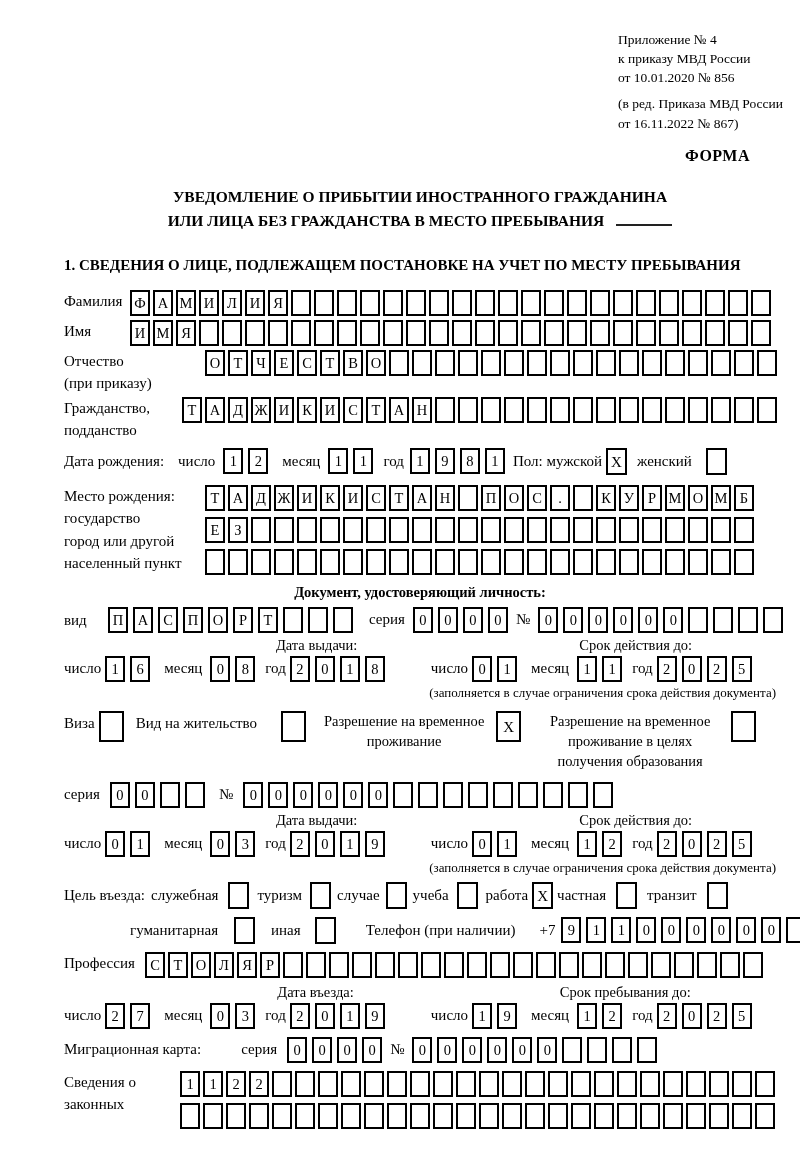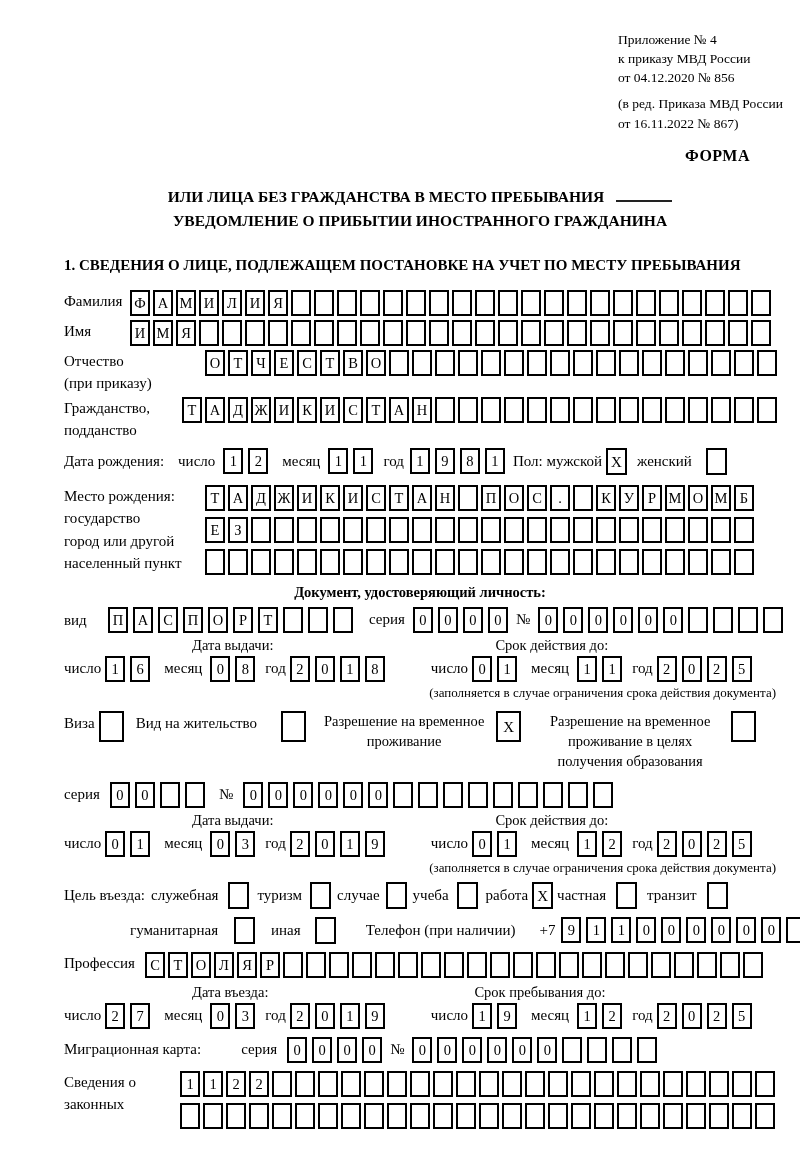--- a/index.html
+++ b/index.html
@@ -37,54 +37,54 @@
   .ml4{margin-left:4px;} .ml6{margin-left:6px;} .ml8{margin-left:8px;} .ml10{margin-left:10px;}
   .ml14{margin-left:14px;} .ml16{margin-left:16px;} .ml20{margin-left:12px;} .ml24{margin-left:24px;}
   .ml30{margin-left:30px;} .ml40{margin-left:40px;} .ml46{margin-left:46px;} .ml66{margin-left:66px;}
   .mr6{margin-right:6px;}
   .mb2{margin-bottom:2px;} .mb4{margin-bottom:4px;} .mb6{margin-bottom:6px;}
   .mb8{margin-bottom:8px;} .mb10{margin-bottom:10px;}
 
   .stack { display:flex; flex-direction:column; gap:6px; }
 
   .center-b { text-align:center; font-weight:bold; font-size:14.5px; margin:9px 0 6px; }
-  .dhead { display:flex; font-size:14.5px; margin-top:4px; margin-bottom:2px; }
+  .dhead { display:flex; font-size:14.5px; margin-top:4px; margin-bottom:2px;justify-content:center; }
   .dhead .h1 { margin-left:128px; }
   .dhead .h2 { margin-left:222px; }
   .dhead .h2b { margin-left:206px; }
   .drow { display:flex; align-items:center; }
   .dgroup { display:flex; align-items:center; }
   .note { font-size:13px; text-align:right; margin-top:3px; }
 
   .para { margin-top:10px; line-height:1.75; font-size:15px; }
   .optwrap { text-align:center; font-size:14.5px; line-height:1.4; }
   .ow170 { width:172px; } .ow185 { width:186px; }
   .pl { white-space:nowrap; }
 </style>
 </head>
 <body>
 
 <div class="page">
 
   <div class="hdr">
     <div>Приложение № 4</div>
     <div>к приказу МВД России</div>
-    <div>от 04.12.2020 № 856</div>
+    <div>от 10.01.2020 № 856</div>
     <div class="hdr-gap"></div>
     <div>(в ред. Приказа МВД России</div>
     <div>от 16.11.2022 № 867)</div>
   </div>
 
   <div class="forma">ФОРМА</div>
 
   <div class="title">
+    <div>УВЕДОМЛЕНИЕ О ПРИБЫТИИ ИНОСТРАННОГО ГРАЖДАНИНА</div>
     <div>
       <span>ИЛИ ЛИЦА БЕЗ ГРАЖДАНСТВА В МЕСТО ПРЕБЫВАНИЯ</span><span class="t-underline"></span>
     </div>
-    <div>УВЕДОМЛЕНИЕ О ПРИБЫТИИ ИНОСТРАННОГО ГРАЖДАНИНА</div>
   </div>
 
   <div class="sec">1. СВЕДЕНИЯ О ЛИЦЕ, ПОДЛЕЖАЩЕМ ПОСТАНОВКЕ НА УЧЕТ ПО МЕСТУ ПРЕБЫВАНИЯ</div>
 
   <div class="frow mb4">
     <div class="lbl w66">Фамилия</div>
     <div class="cells">
         <span class="cell">Ф</span>
         <span class="cell">А</span>
         <span class="cell">М</span>

